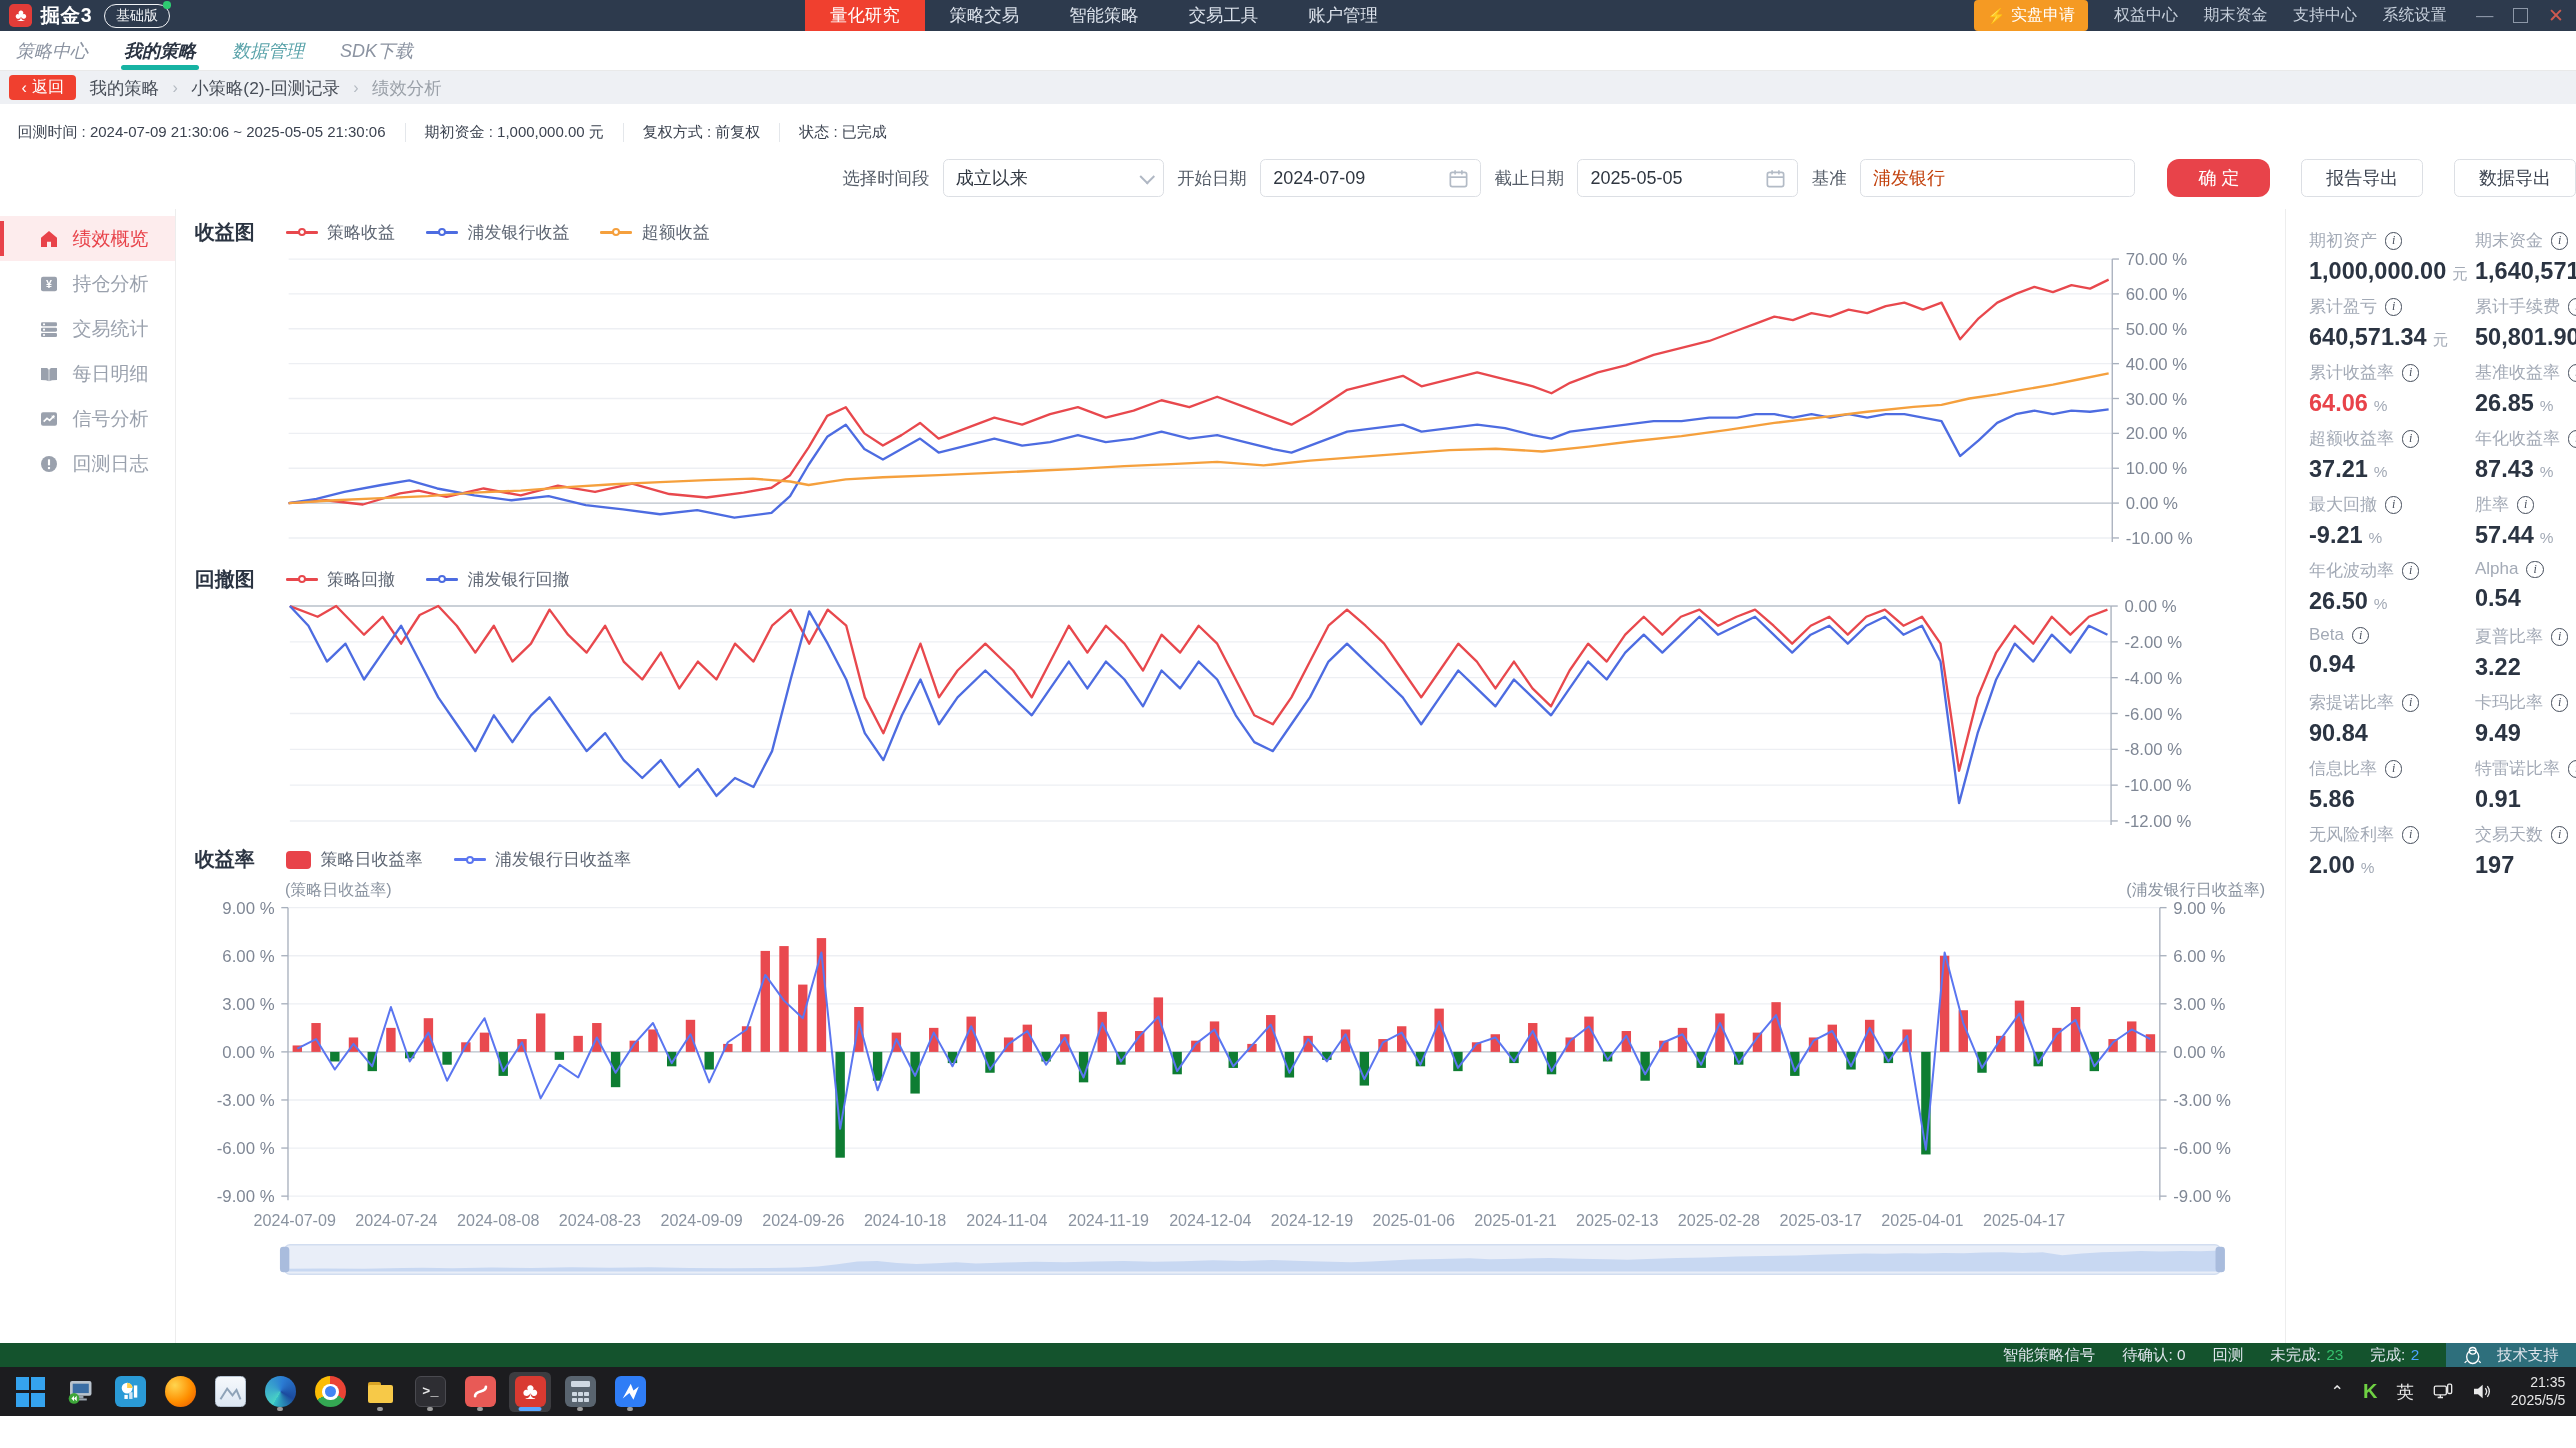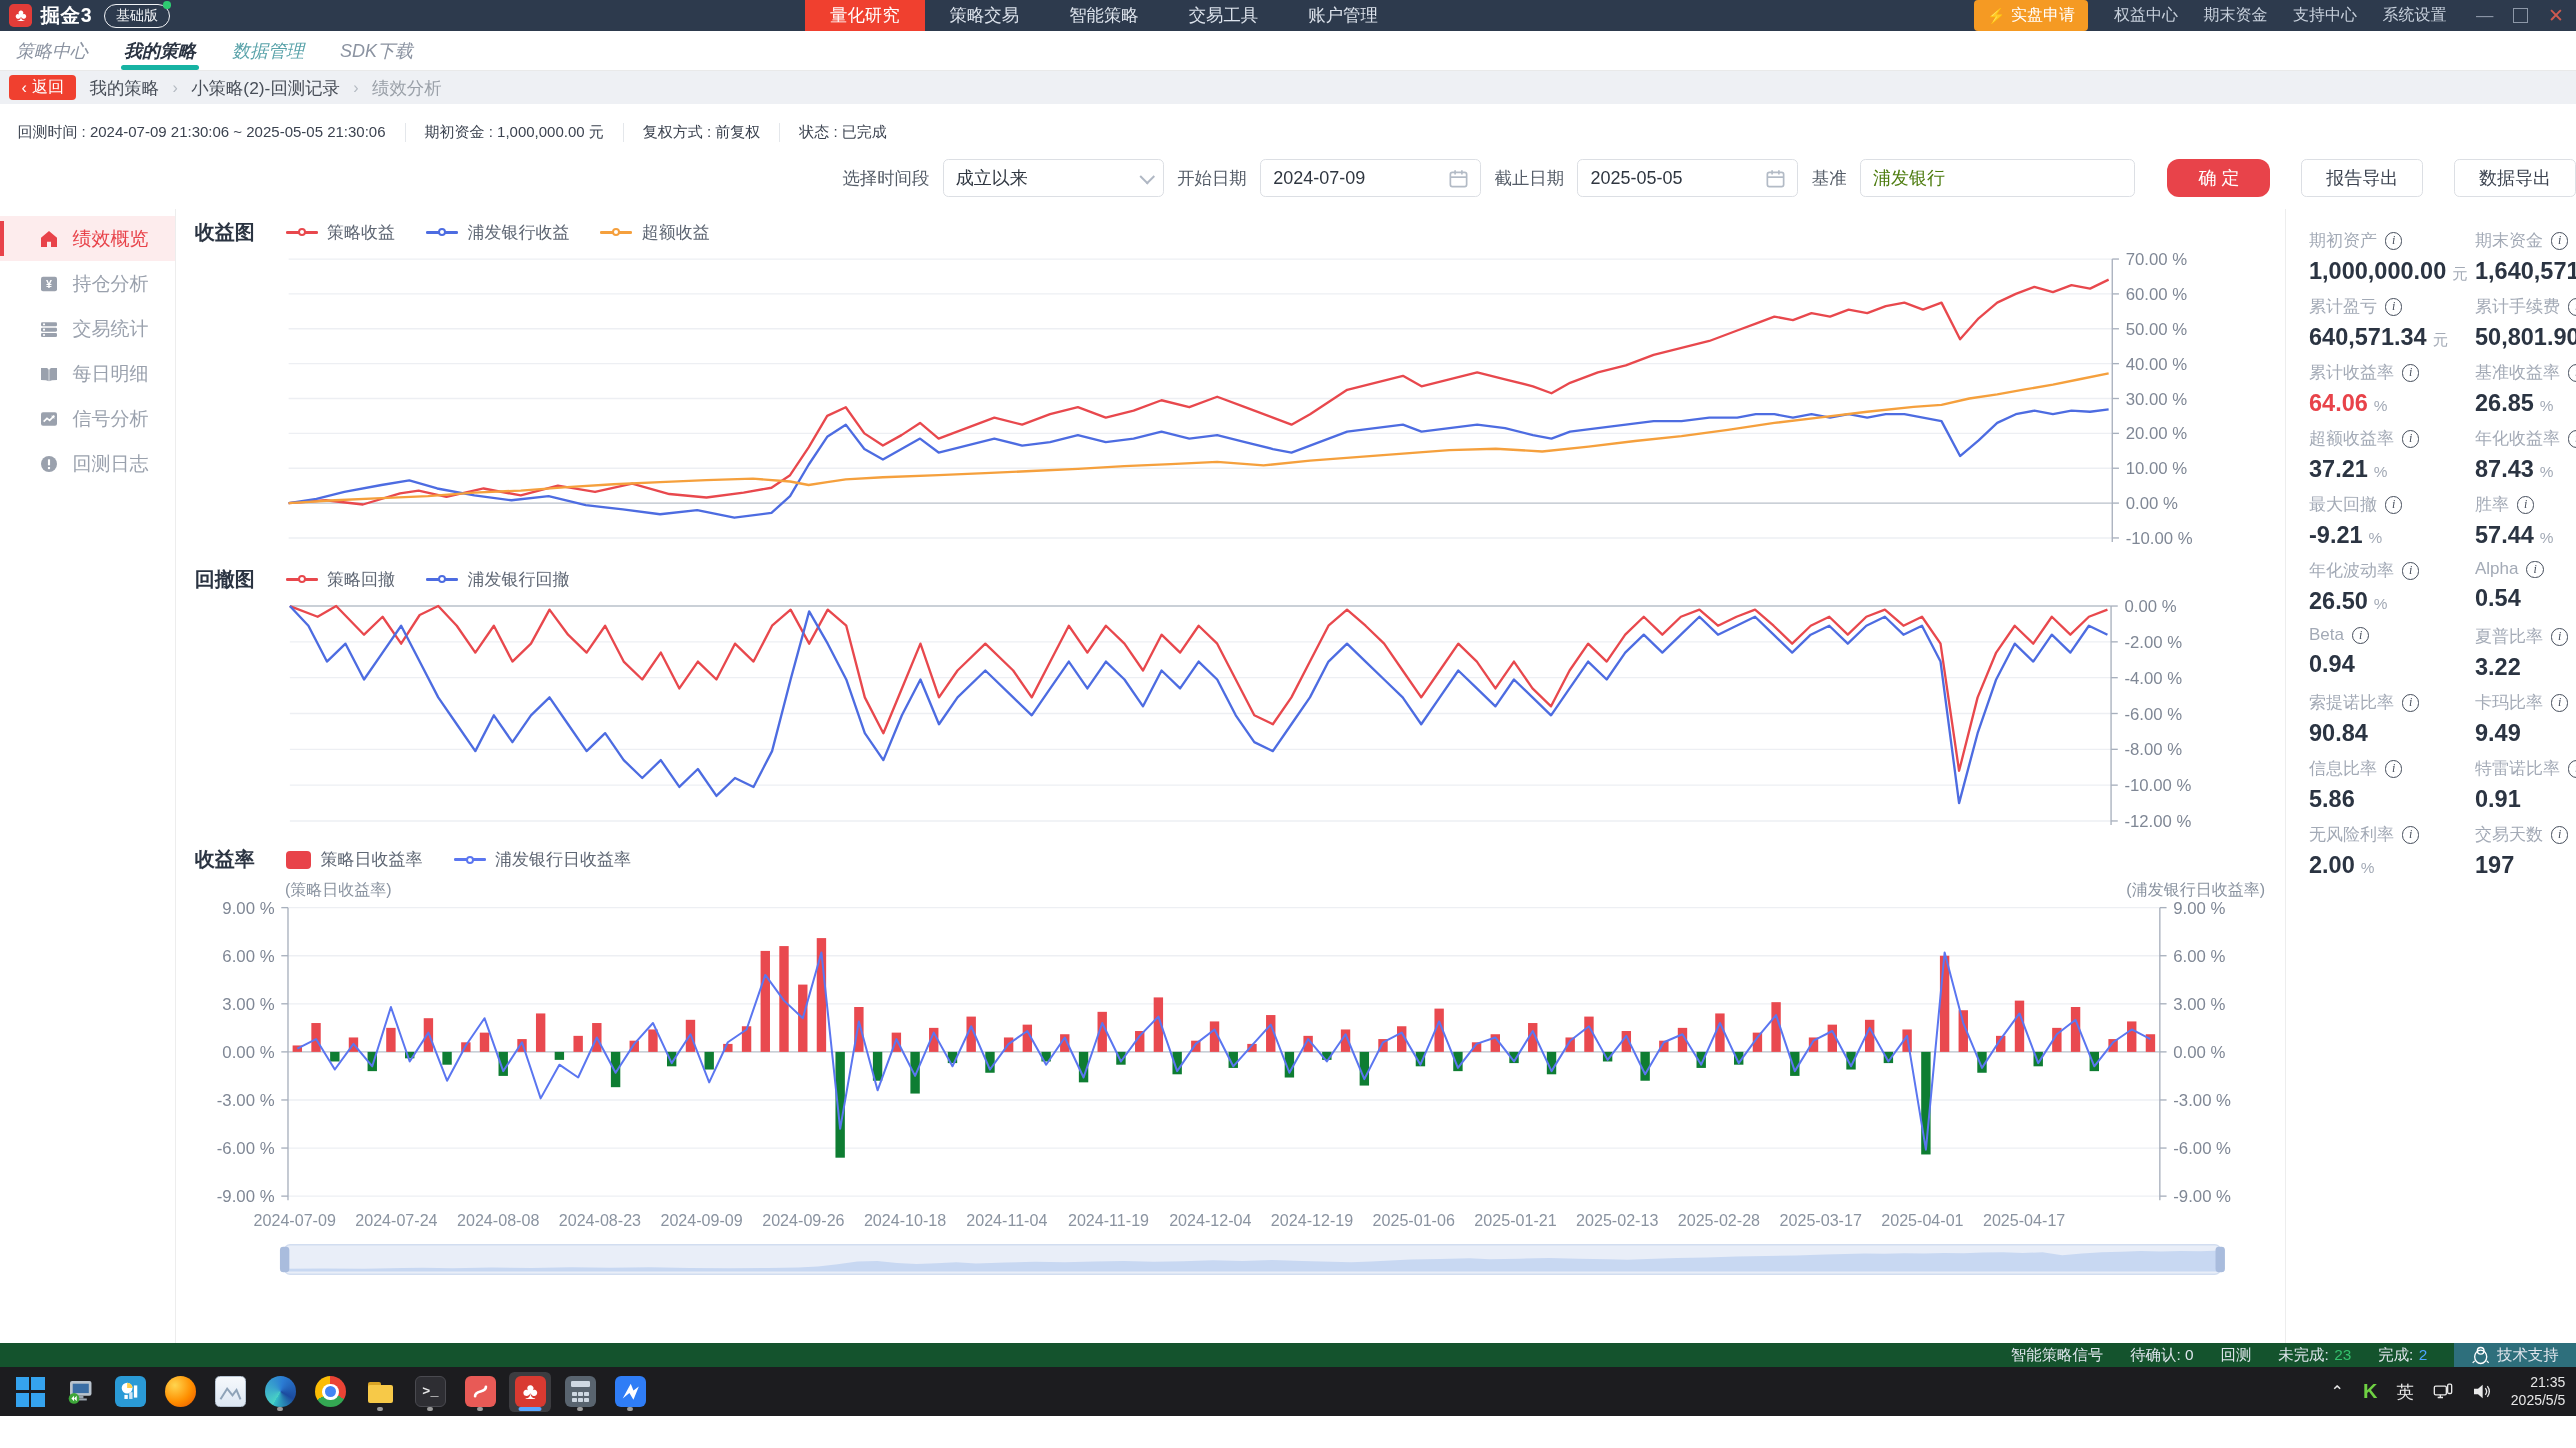--- a/index.html
+++ b/index.html
@@ -43,21 +43,21 @@
   .info-item { padding:0 19px; border-right:1.3px solid #e4e7eb; }
   .info-item:first-child { padding-left:0; }
   .info-item:last-child { border-right:none; }
   .filter-bar { display:flex; align-items:center; gap:13.4px; padding:13.4px 0 12px 17.4px; font-size:17.4px; color:#555d68;justify-content:flex-end; }
   .control { height:38px; border:1.3px solid #dcdfe4; border-radius:5.4px; display:flex; align-items:center;
     padding:0 12px; color:#2f3640; font-size:18px; background:#fff; }
   .ctl-select { width:221px; justify-content:space-between; }
   .chev { width:10.7px; height:10.7px; border-right:2px solid #b0b8c4; border-bottom:2px solid #b0b8c4; transform:rotate(45deg) translateY(-2.7px); }
   .ctl-date { width:221px; justify-content:space-between; }
   .cal { width:19px; height:19px; }
-  .ctl-input { width:275px; color:#4d7c0f;font-family:Liberation Serif, serif; }
+  .ctl-input { width:275px; color:#c2410c;font-family:Liberation Serif, serif; }
   .btn-primary { background:#e8434a; color:#fff; border-radius:12px; height:38px; padding:0 31px; font-size:18px; display:flex; align-items:center; margin-left:19px;}
   .btn-outline { border:1.3px solid #dcdfe4; background:#fff; height:38px; padding:0 24px; border-radius:5.4px; font-size:18px; color:#3c4350; display:flex; align-items:center; margin-left:17.4px;}
 
   
   .main { display:flex; height:1134px; }
   .sidebar { width:176px; border-right:0.7px solid #ededed; padding-top:6.7px; flex:none; }
   .side-item { height:45px; display:flex; align-items:center; gap:13.4px; padding-left:39px; color:#9aa1ad; font-size:19px; position:relative; }
   .side-item svg { flex:none; }
   .side-item.active { background:#fdeced; color:#e8434a; }
   .side-item.active::before { content:''; position:absolute; left:0; top:4.7px; bottom:4.7px; width:4px; background:#e8434a; }
@@ -80,21 +80,21 @@
     display:flex; align-items:center; justify-content:center; font-family:"Liberation Serif",serif; font-style:italic; flex:none;}
   .stat-value { margin-top:5.4px; font-size:23.5px; font-weight:bold; color:#2b3442; white-space:nowrap; }
   .stat-value .unit { font-size:15.4px; color:#a3aab6; font-weight:normal; margin-left:6px; }
   .stat-value.red { color:#e8434a; }
 
   
   .statusbar { height:24px; background:#14532d; display:flex; align-items:center; justify-content:flex-end; gap:27px; font-size:15.4px; color:#dfe5ec; }
   .statusbar .green { color:#35c06d; margin-left:5.4px;}
   .statusbar .blue { color:#4da3ff; margin-left:5.4px;}
   .statusbar .lbl { margin-left:0; }
-  .support { background:#2e6f7c; height:100%; display:flex; align-items:center; gap:8px; padding:0 17.4px;font-family:Liberation Mono, monospace; }
+  .support { background:#2e6f7c; height:100%; display:flex; align-items:center; gap:16px; padding:0 17.4px;font-family:Liberation Mono, monospace; }
 
   .taskbar { height:49px; background:#1c1c1f; display:flex; align-items:center; position:relative; }
   .tb-icons { display:flex; gap:8px; margin-left:9.4px; }
   .tb-icon { width:42px; height:40px; border-radius:5.4px; display:flex; align-items:center; justify-content:center; position:relative; }
   .tb-icon.active { background:#3c3c40; }
   .tb-icon .dot { position:absolute; bottom:0.7px; left:50%; transform:translateX(-50%); width:6px; height:4.7px; border-radius:2.7px; background:#9b9b9b; }
   .tb-icon.active .pill { position:absolute; bottom:0.7px; left:50%; transform:translateX(-50%); width:23px; height:4.7px; border-radius:2.7px; background:#5aa7ff; }
   .ic { width:31px; height:31px; border-radius:6px; display:flex; align-items:center; justify-content:center; }
   .ic-start { display:grid; grid-template-columns:13.4px 13.4px; gap:2px; }
   .ic-start b { width:13.4px; height:13.4px; background:#35a3ee; }

